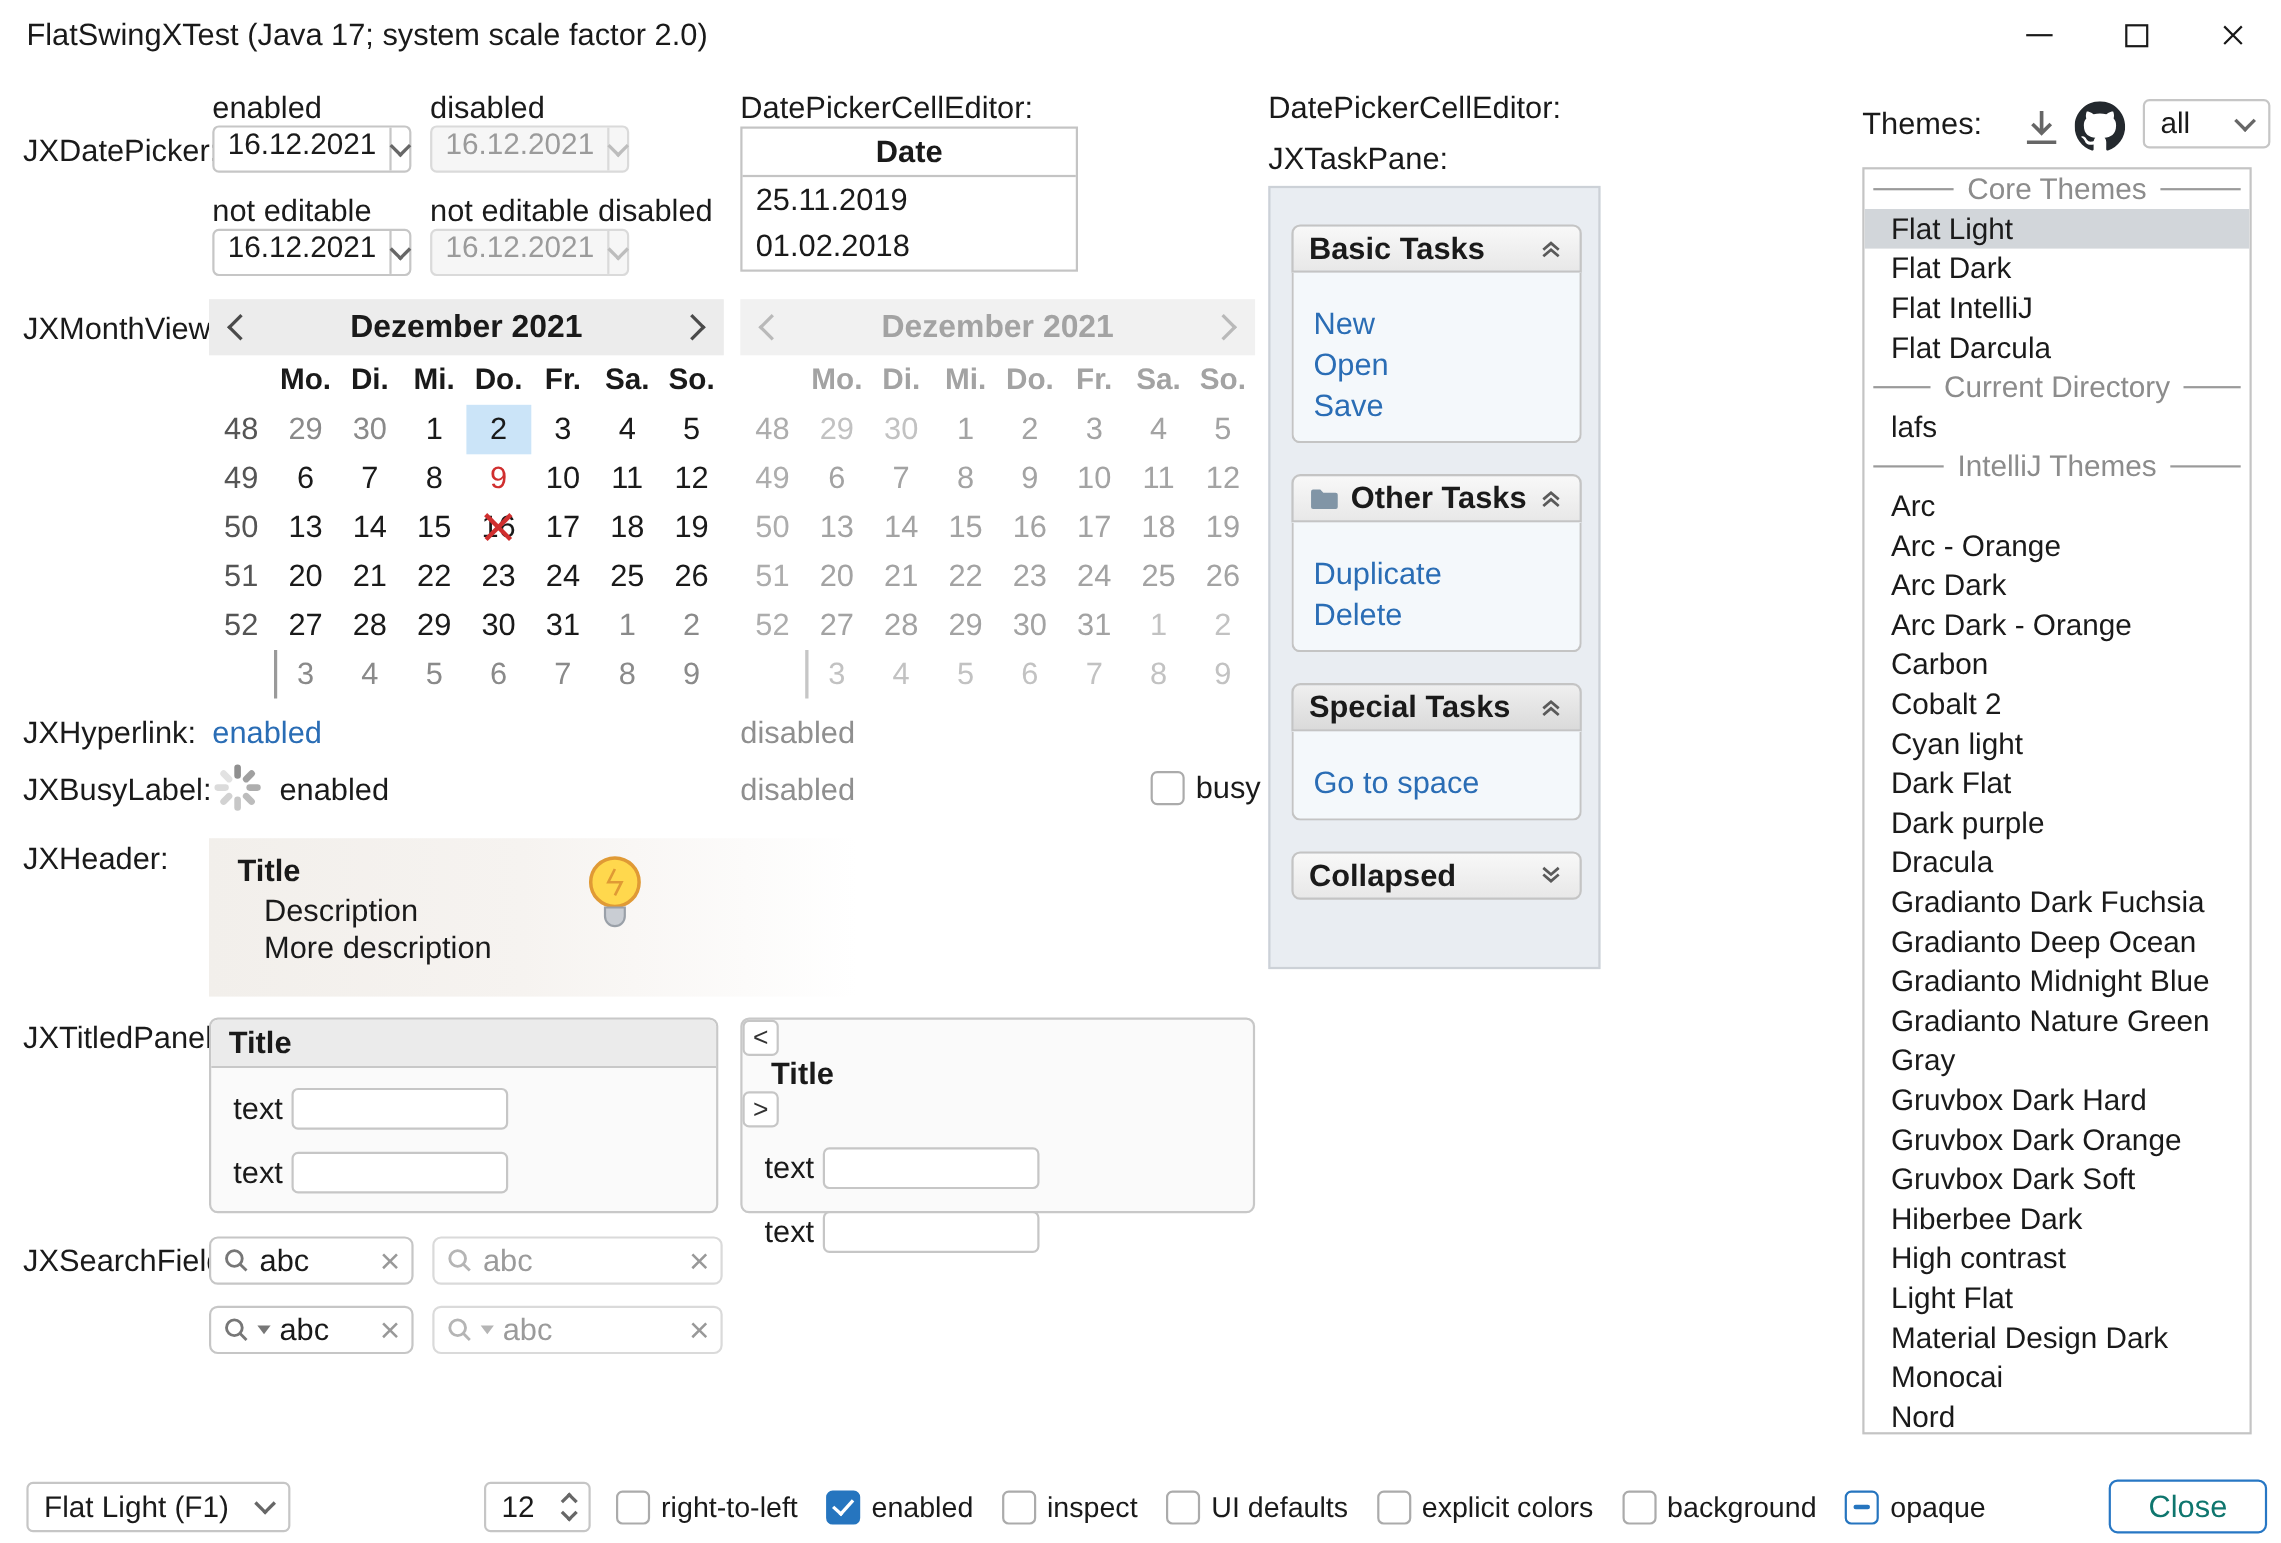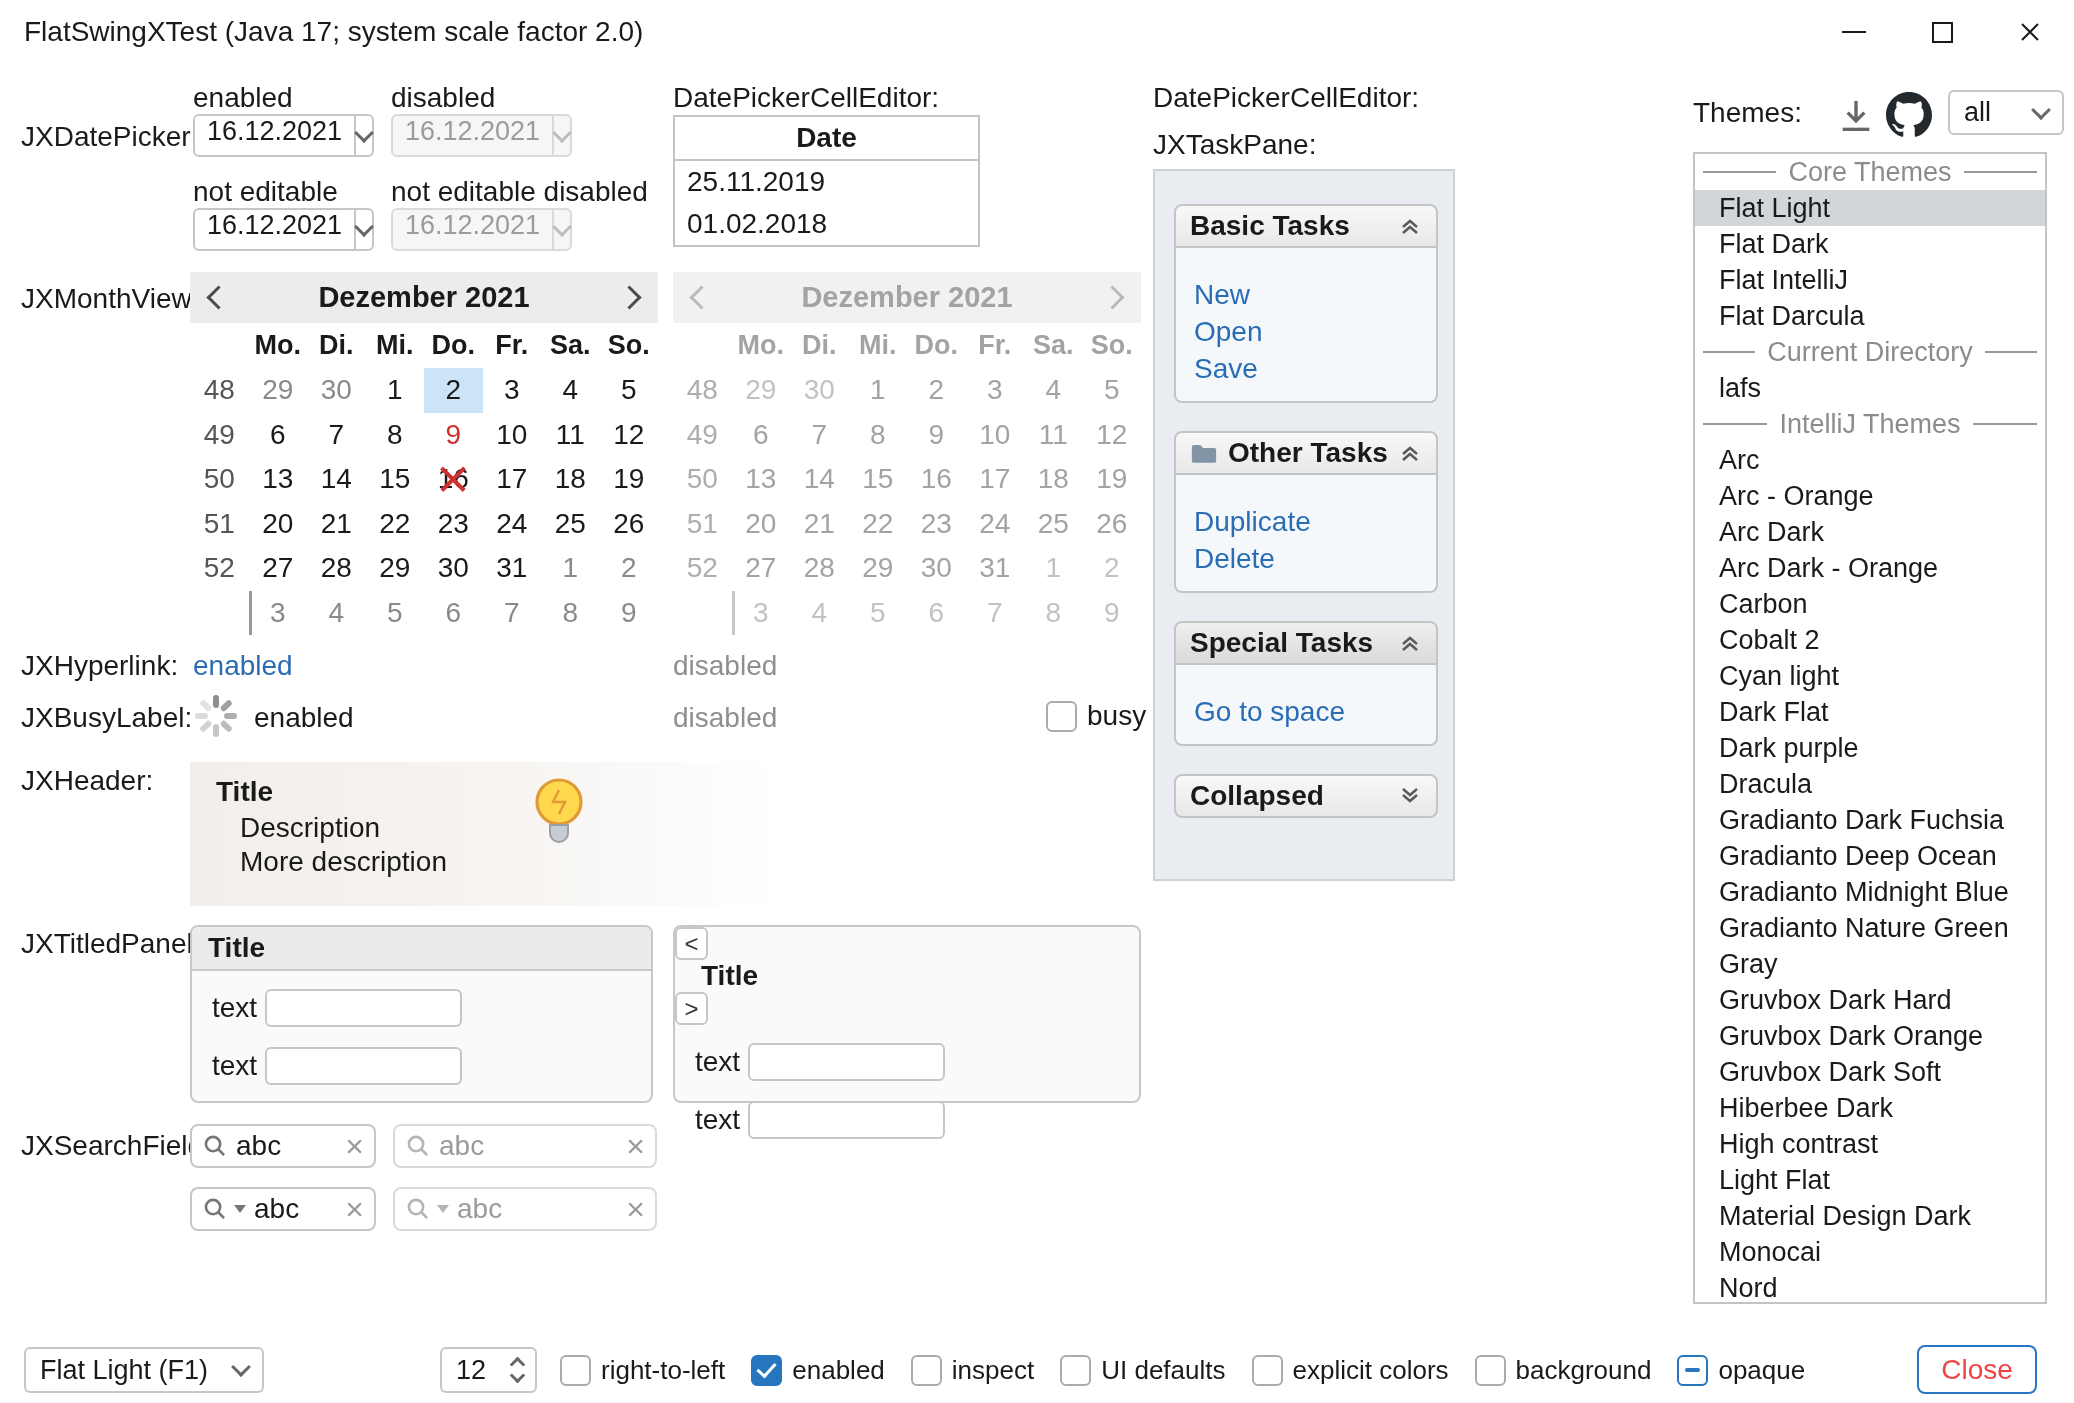--- a/index.html
+++ b/index.html
@@ -129,22 +129,22 @@
   .cbrow{height:46px;display:flex;align-items:center;gap:26px;}
   .cb{display:inline-flex;align-items:center;gap:10px;cursor:pointer;}
   .cbbox{width:31px;height:31px;border:2px solid #ababab;border-radius:6px;background:#fff;box-sizing:border-box;
          display:inline-flex;align-items:center;justify-content:center;flex:none;}
   .cbbox.checked{background:#2675bf;border-color:#2675bf;}
   .cbbox.checked::after{content:"";width:8px;height:15px;border-right:3px solid #fff;border-bottom:3px solid #fff;
                         transform:rotate(42deg);margin-top:-4px;}
   .cbbox.indeterminate{border-color:#2675bf;}
   .cbbox.indeterminate::after{content:"";width:15px;height:4px;background:#2675bf;border-radius:2px;}
   .cb-label{font-size:26px;white-space:nowrap;}
-  .close-btn{width:120px;height:49px;border:2.5px solid #2777c4;border-radius:8px;background:#fff;
-             font-size:28px;font-family:inherit;color:#ef4444;cursor:pointer;}
+  .close-btn{width:144px;height:49px;border:2.5px solid #2777c4;border-radius:8px;background:#fff;
+             font-size:28px;font-family:inherit;color:#0f766e;cursor:pointer;}
 </style>
 </head>
 <body>
 
 <div class="window">
 
   <div class="titlebar">
     <span class="tb-title">FlatSwingXTest (Java 17;  system scale factor 2.0)</span>
     <div class="win-controls">
       <div class="win-btn">

